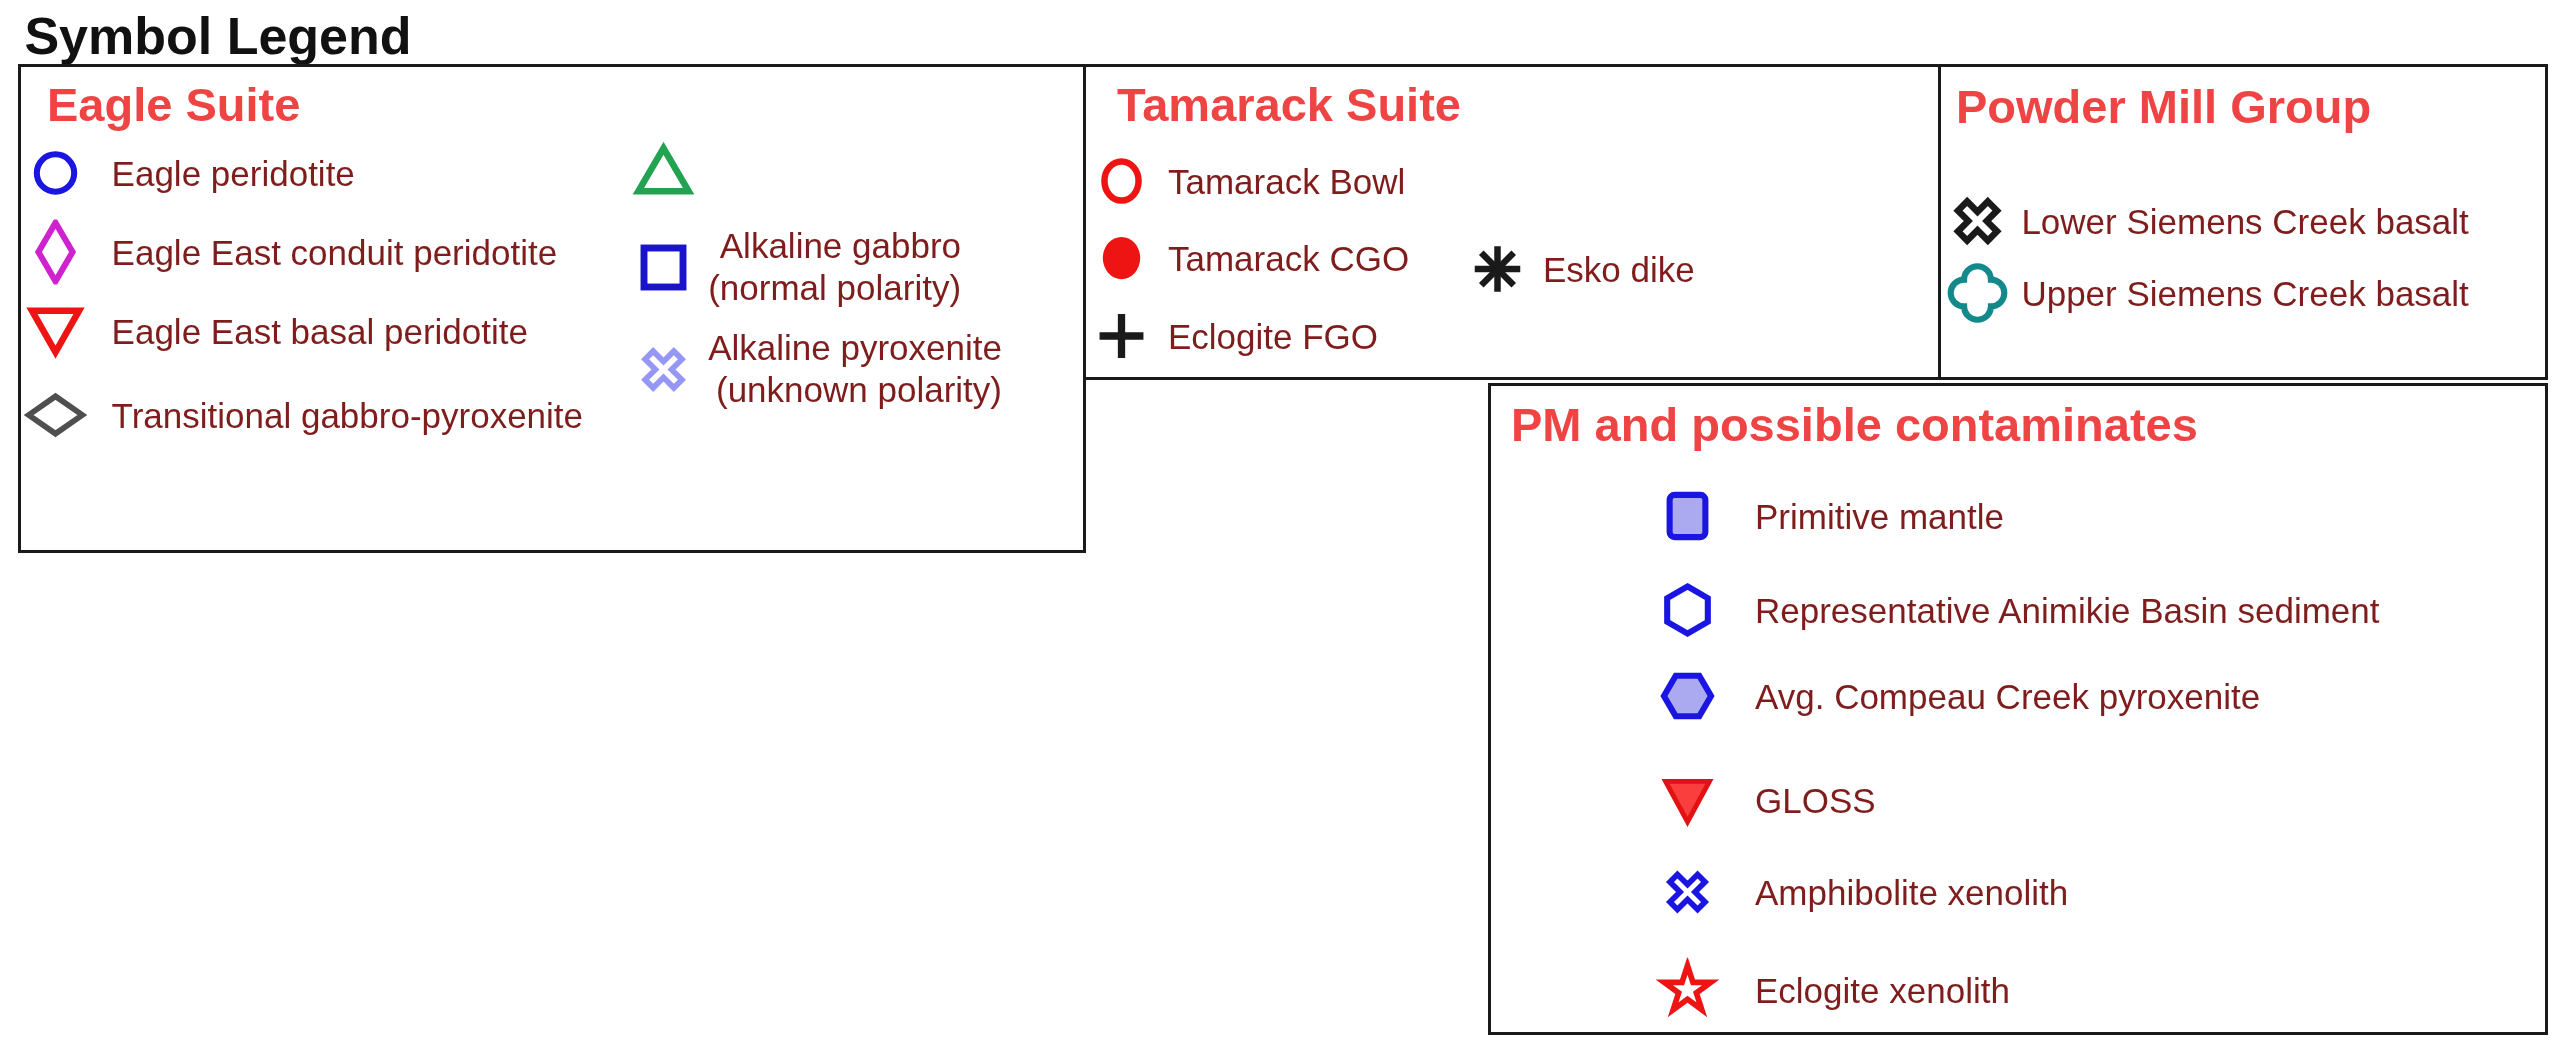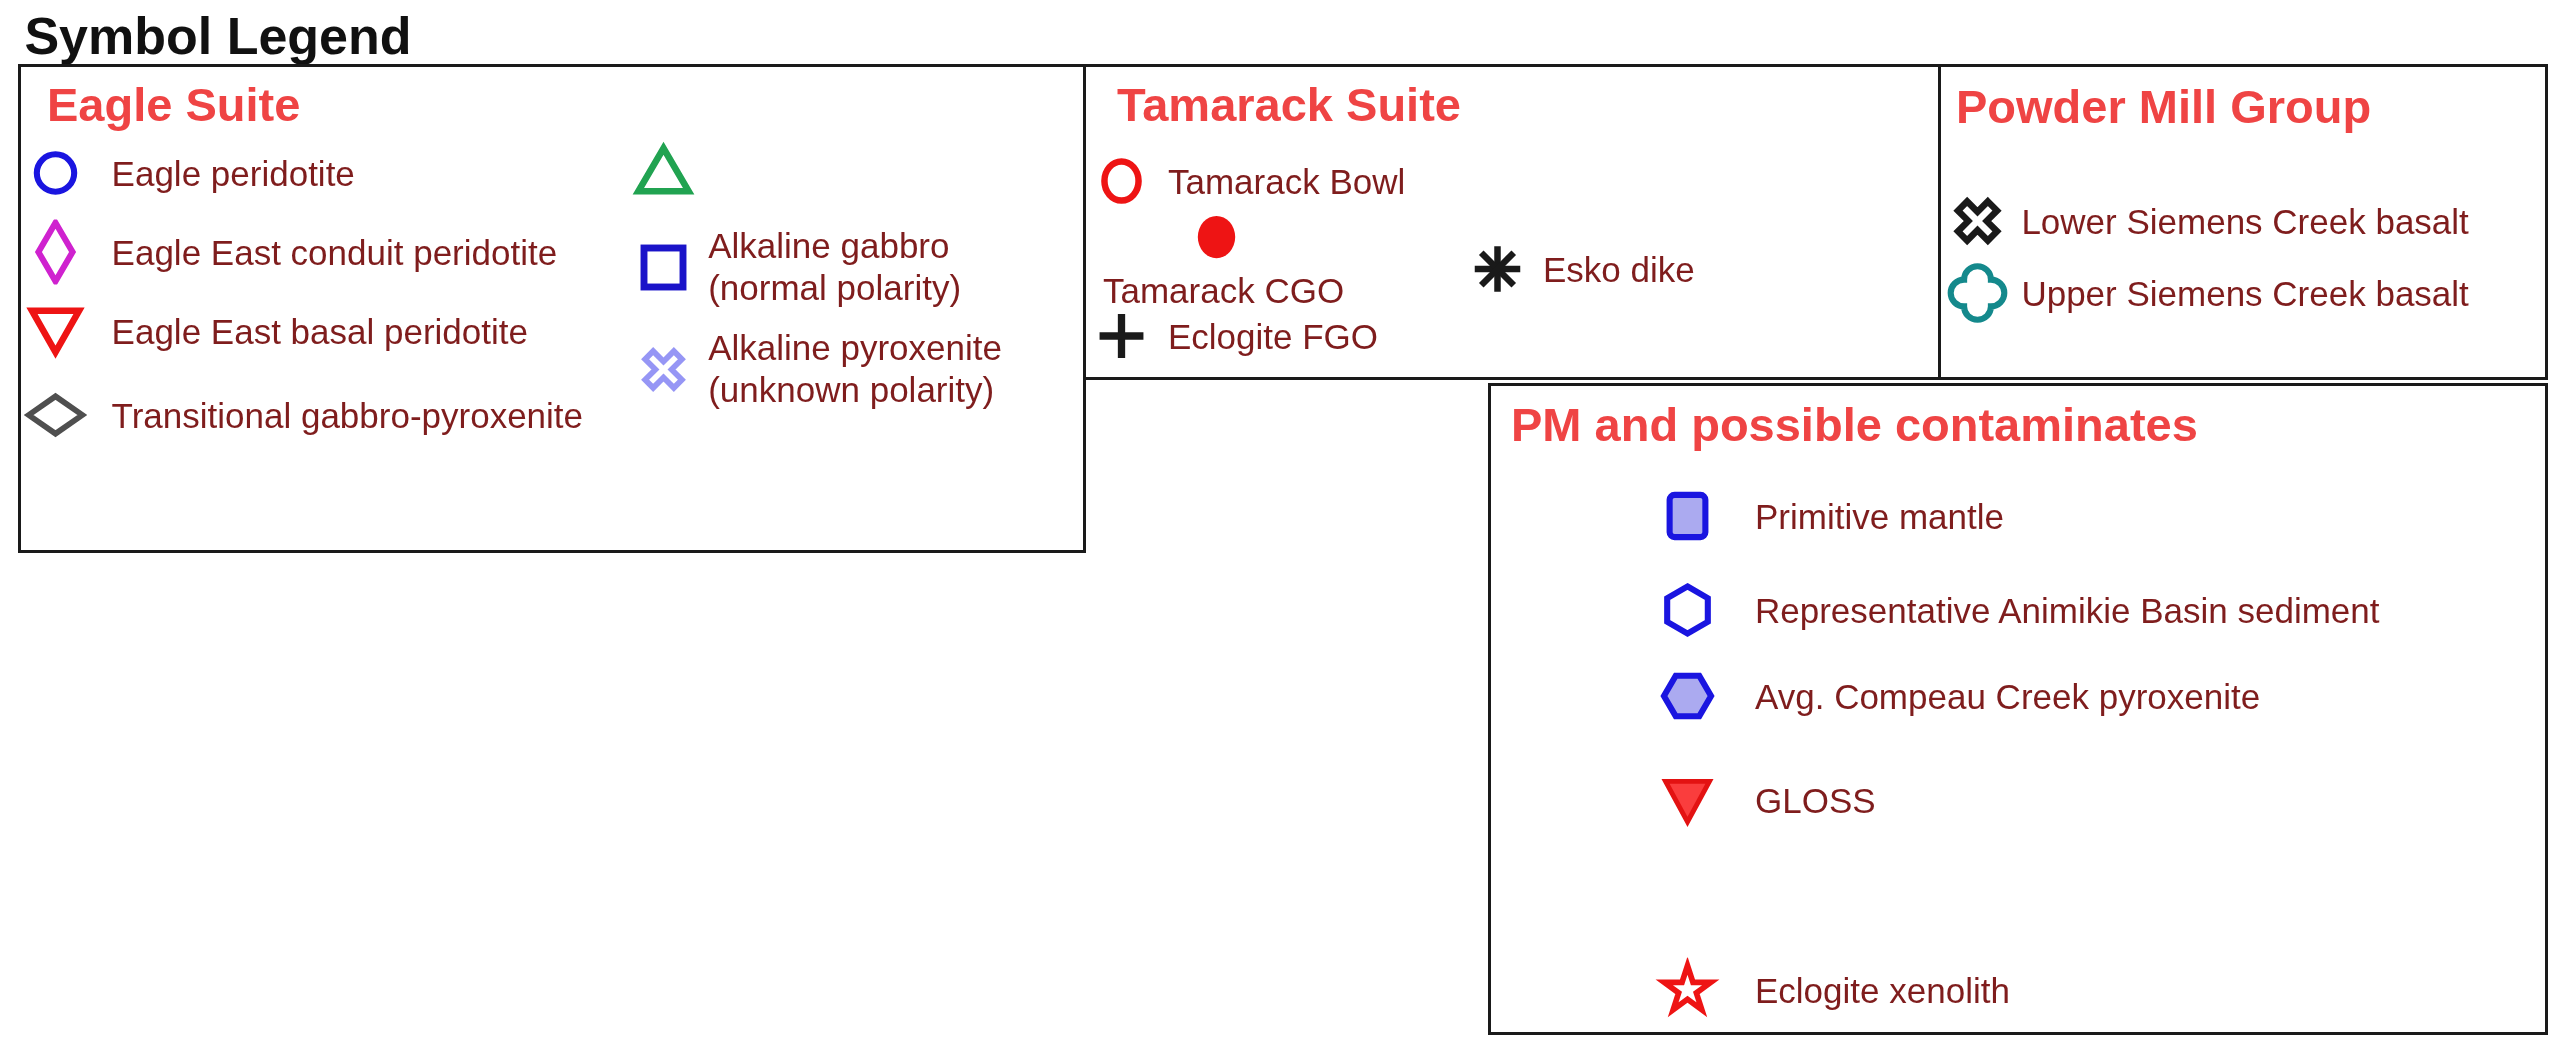--- a/index.html
+++ b/index.html
@@ -1,21 +1,21 @@
 <!DOCTYPE html>
 <html style="font-size:13px"><head>
 <meta charset="utf-8">
 <style>
   html,body{margin:0;padding:0;background:#ffffff;}
   body{
     width:2576px;height:1057px;
     font-family:"Liberation Sans", sans-serif;
     color:#1c1c1c;
   }
-  #canvas{position:relative;width:2576px;height:1057px;background:#ffffff;overflow:hidden;}
+  #canvas{position:relative;width:2576px;height:1057px;background:#ffffff;overflow:hidden;text-align:right;}
   .panel{position:absolute;border:3.3px solid #1a1a1a;background:#ffffff;box-sizing:border-box;}
   .no-left{border-left:none;}
   .main-title{
     position:absolute;font-weight:bold;font-size:52px;line-height:1;
     transform:translateY(-50%);white-space:nowrap;color:#111111;
   }
   .panel-title{
     position:absolute;font-weight:bold;font-size:47px;line-height:1;
     transform:translateY(-50%);white-space:nowrap;color:#ef4444;
   }
@@ -99,21 +99,21 @@
     <span class="lbl"><span>Alkaline pyroxenite</span><br><span>(unknown polarity)</span></span>
   </div>
 
   <div class="item g20" style="left:1089px;top:181px;">
     <svg width="65" height="65" viewBox="-40 -40 80 80">
       <ellipse cx="0" cy="0" rx="21" ry="24" fill="none" stroke-width="8" stroke="#ee1414"></ellipse>
     </svg>
     <span class="lbl">Tamarack Bowl</span>
   </div>
 
-  <div class="item g20" style="left:1089px;top:258px;flex-direction:column;">
+  <div class="item g20" style="left:1089px;top:258px;">
     <svg width="65" height="65" viewBox="-40 -40 80 80">
       <ellipse cx="0" cy="0" rx="23" ry="26" stroke="none" fill="#ee1414"></ellipse>
     </svg>
     <span class="lbl">Tamarack CGO</span>
   </div>
 
   <div class="item g20" style="left:1089px;top:336px;">
     <svg width="65" height="65" viewBox="-40 -40 80 80">
       <g stroke-width="9" stroke="#1a1a1a">
         <line x1="0" y1="-27" x2="0" y2="27"></line>
@@ -173,20 +173,28 @@
     <span class="lbl">Avg. Compeau Creek pyroxenite</span>
   </div>
 
   <div class="item g43" style="left:1655px;top:800px;">
     <svg width="65" height="65" viewBox="-40 -40 80 80">
       <polygon points="0,27 -27,-23 27,-23" stroke="#e31212" stroke-width="6" fill="#fa3d3d"></polygon>
     </svg>
     <span class="lbl">GLOSS</span>
   </div>
 
+  <div class="item g43" style="left:1655px;top:892px;">
+    <svg width="65" height="65" viewBox="-40 -40 80 80">
+      <g transform="rotate(45)">
+        <polygon points="-6.5,-24 6.5,-24 6.5,-6.5 24,-6.5 24,6.5 6.5,6.5 6.5,24 -6.5,24 -6.5,6.5 -24,6.5 -24,-6.5 -6.5,-6.5" fill="#ffffff" stroke-width="7" stroke="#1a15e0"></polygon>
+      </g>
+    </svg>
+    <span class="lbl">Amphibolite xenolith</span>
+  </div>
 
   <div class="item g43" style="left:1655px;top:990px;">
     <svg width="65" height="65" viewBox="-40 -40 80 80">
       <polygon points="0,-30 6.74,-9.27 28.53,-9.27 10.89,3.54 17.63,24.27 0,11.46 -17.63,24.27 -10.89,3.54 -28.53,-9.27 -6.74,-9.27" fill="none" stroke-width="7" stroke="#ee1414"></polygon>
     </svg>
     <span class="lbl">Eclogite xenolith</span>
   </div>
 
 </div>
 

